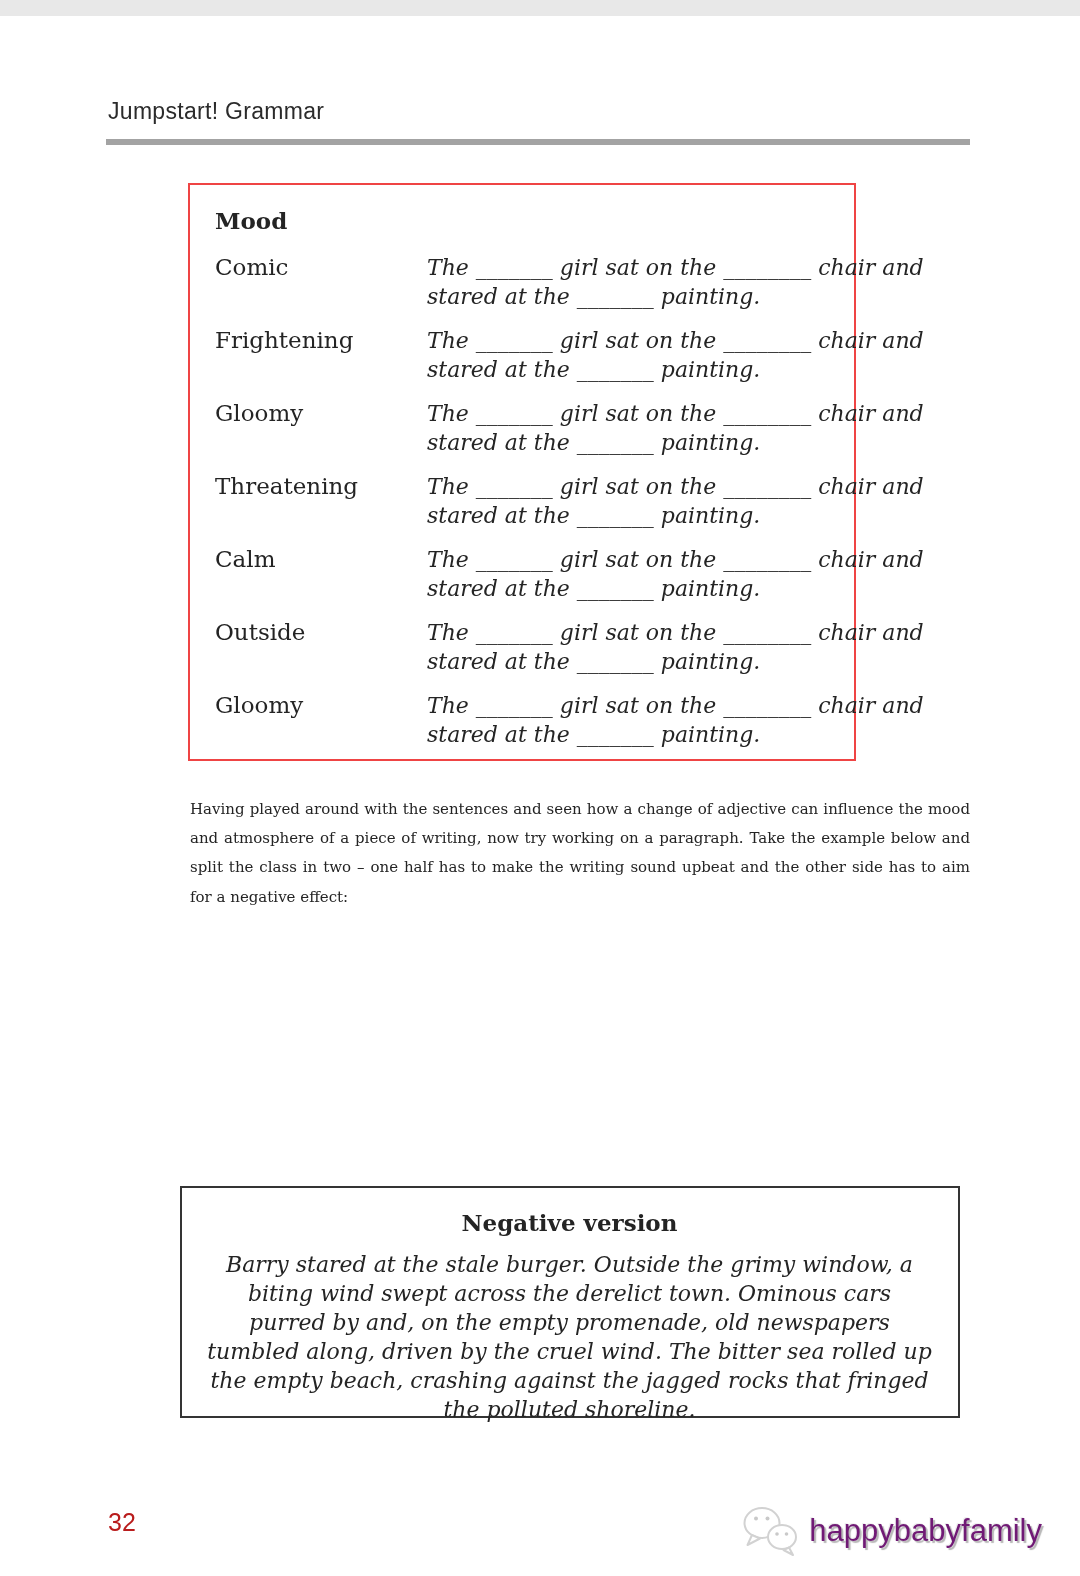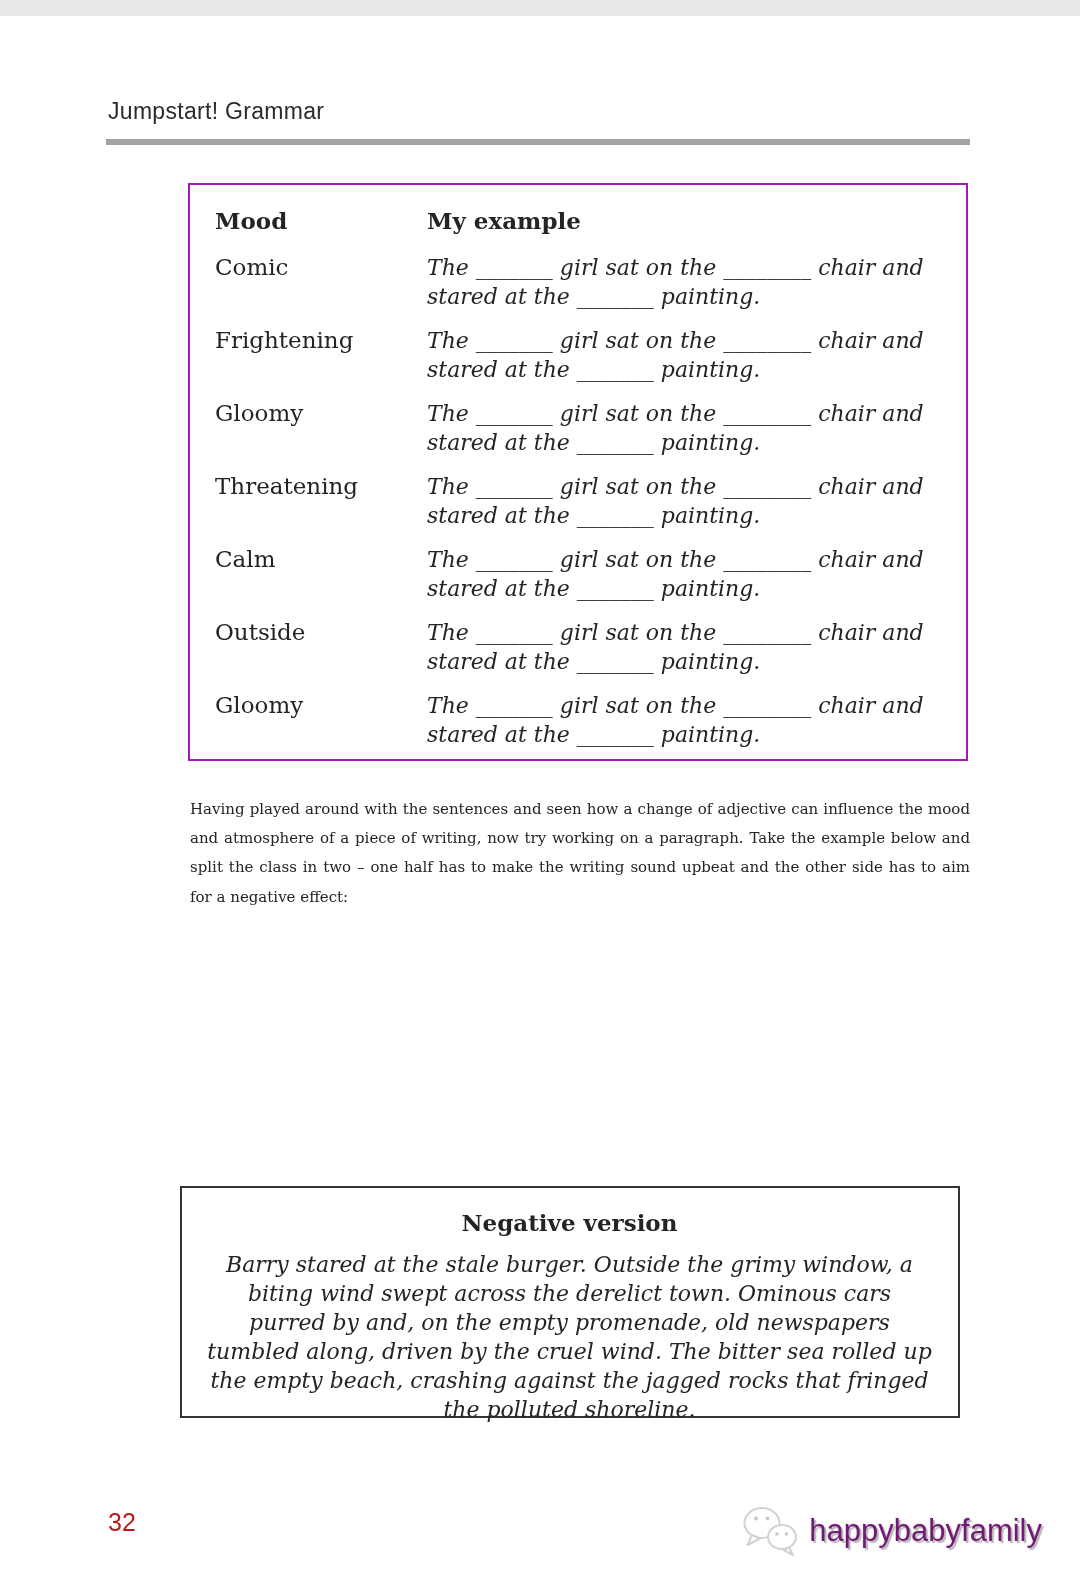--- a/index.html
+++ b/index.html
@@ -31,23 +31,23 @@
     width: 864px;
     height: 6px;
     background: #a3a3a3;
   }
 
   
   .mood-table {
     position: absolute;
     left: 188px;
     top: 167px;
-    width: 780px;
+    width: 668px;
     height: 578px;
-    border: 2px solid #a21caf;
+    border: 2px solid #ef4444;
     box-sizing: border-box;
     padding: 22px 12px 0 25px;
   }
   .mt-row {
     display: grid;
     grid-template-columns: 212px 1fr;
     align-items: start;
   }
   .mt-header {
     font-weight: bold;
@@ -135,21 +135,20 @@
 <body>
 
 <div class="page">
 
   <div class="header-title">Jumpstart! Grammar</div>
   <div class="header-rule"></div>
 
   <div class="mood-table">
     <div class="mt-row mt-header">
       <div>Mood</div>
-      <div>My example</div>
     </div>
     <div class="mt-rows">
         <div class="mt-row">
         <div class="mood-label">Comic</div>
         <div class="example">
           <div>The _______ girl sat on the ________ chair and</div>
           <div>stared at the _______ painting.</div>
         </div>
       </div>
         <div class="mt-row">

